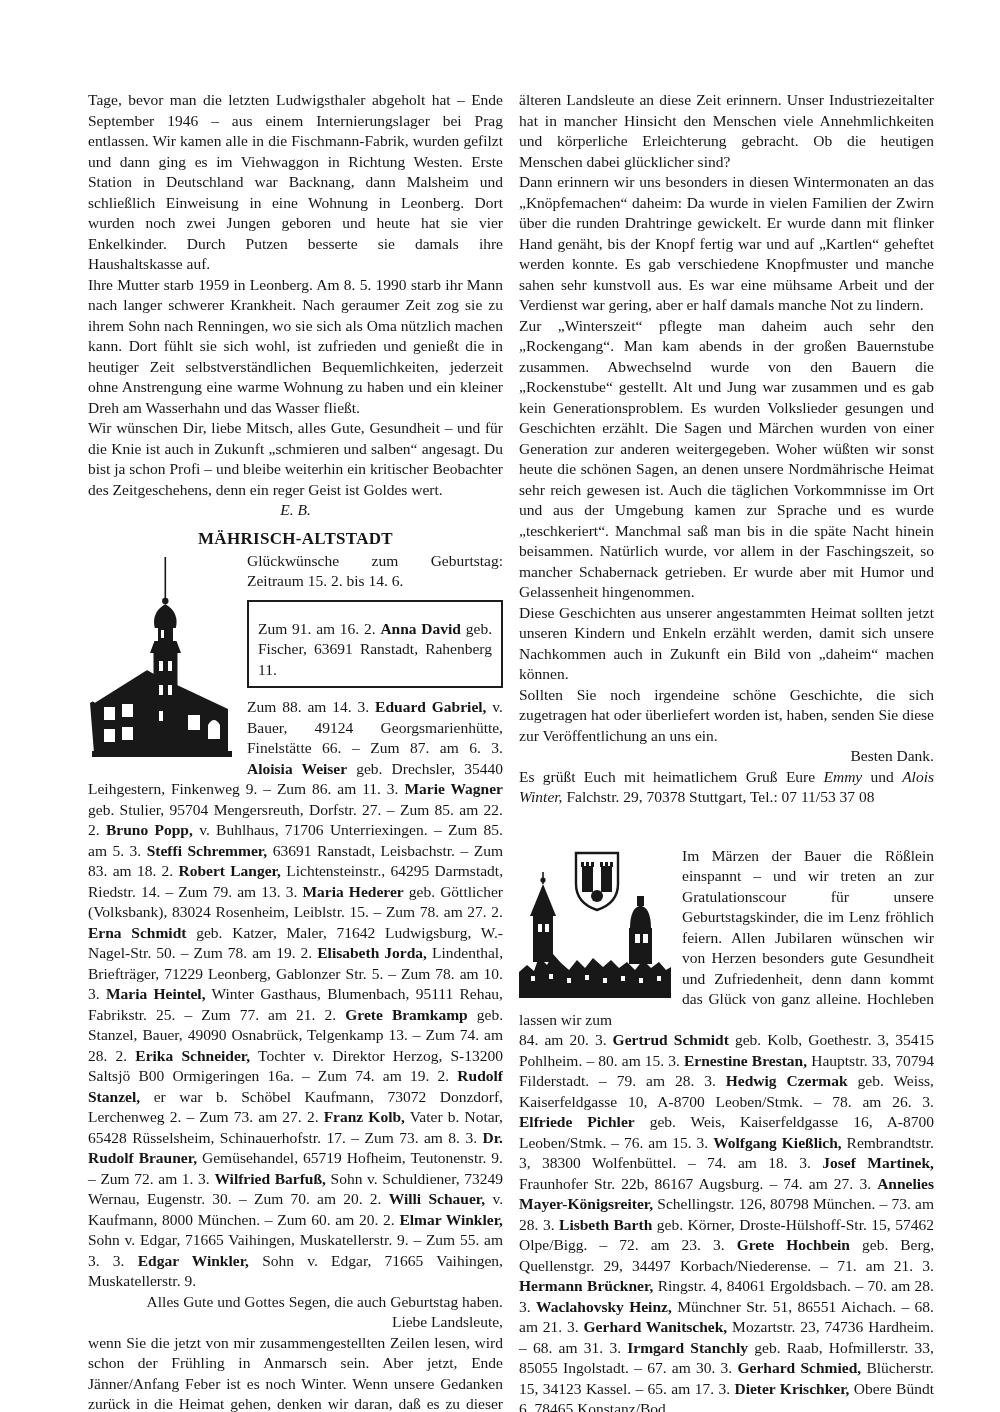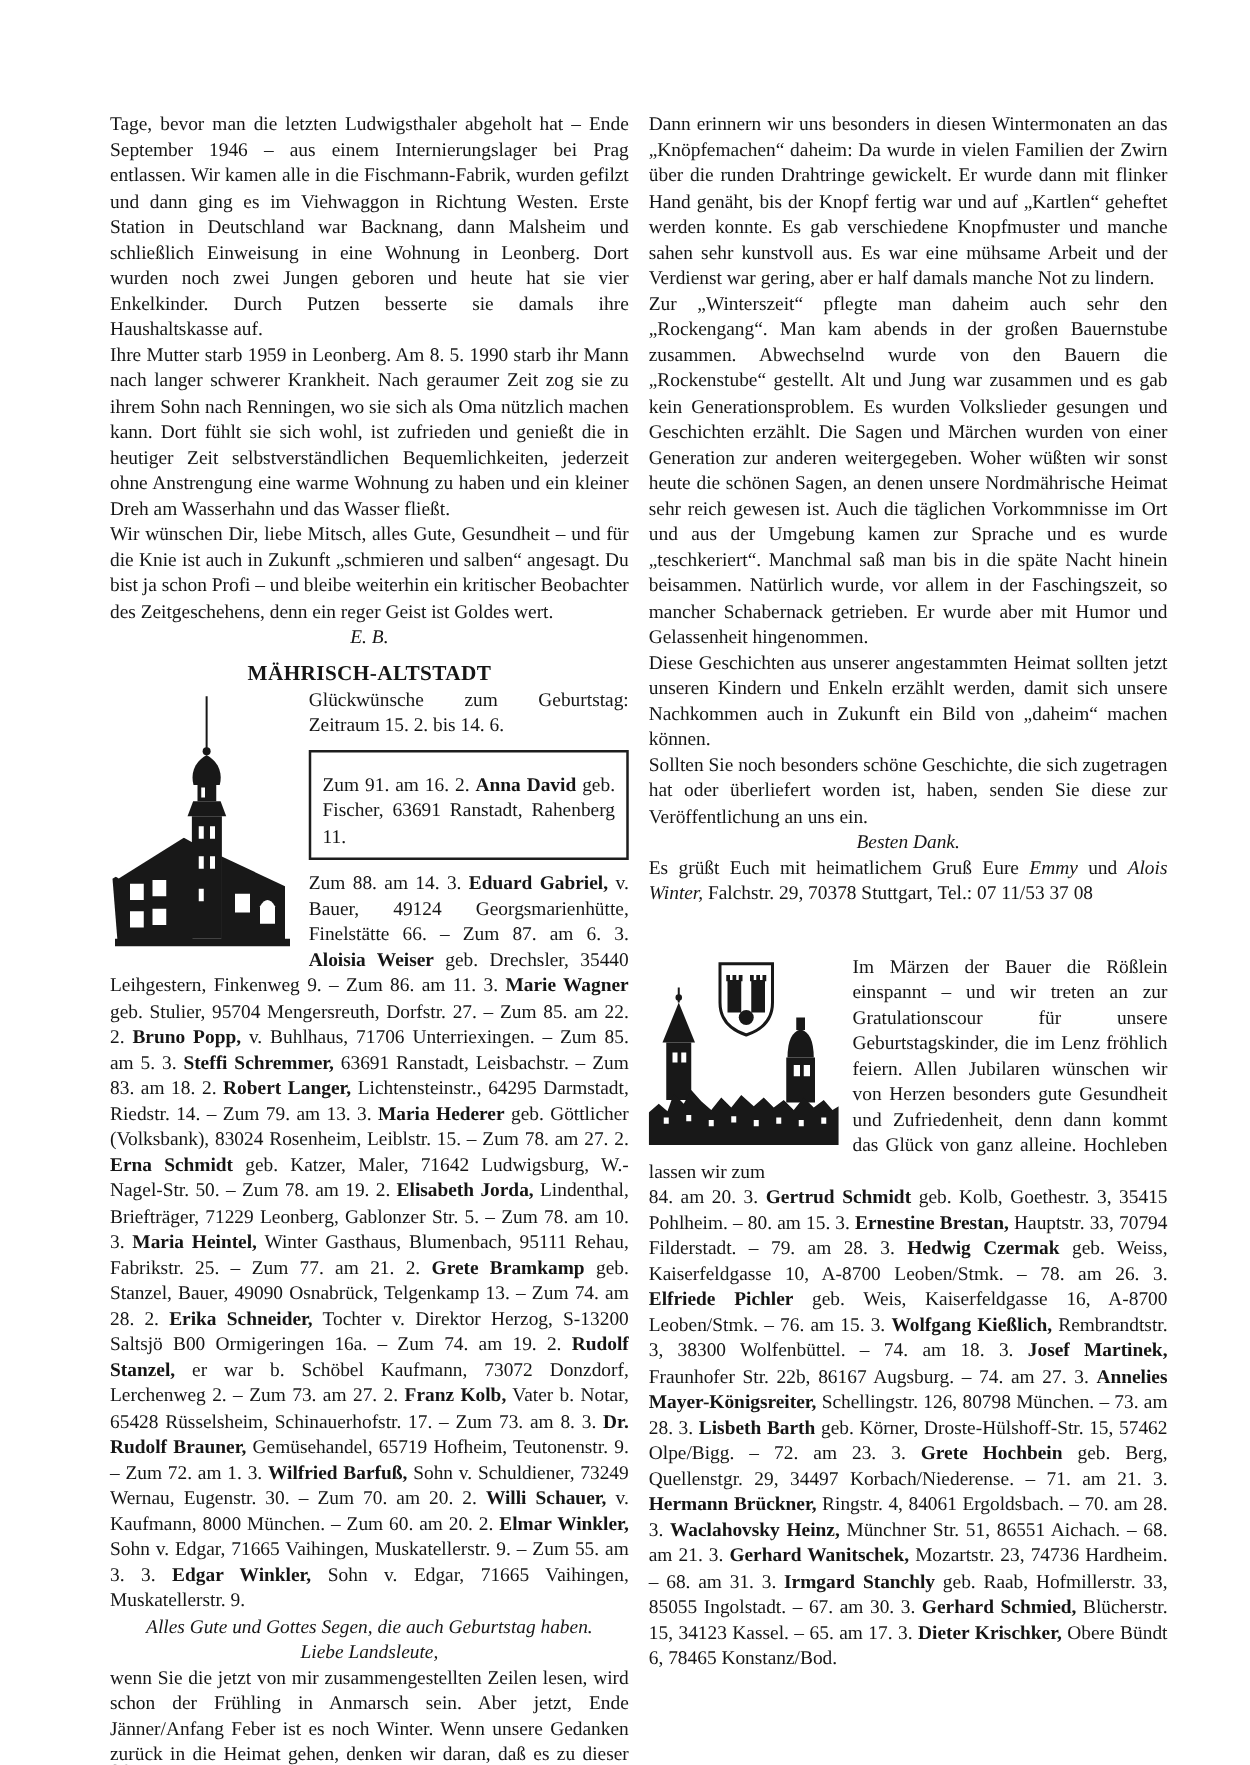--- a/index.html
+++ b/index.html
@@ -14,21 +14,21 @@
     line-height: 20.5px;
     overflow: hidden;
   }
   .columns {
     display: flex;
     gap: 16px;
     padding: 90px 66px 0 88px;
   }
   .col { width: 415px; flex: 0 0 415px; }
   p { margin: 0; text-align: justify; }
-  p.nojust { text-align: center; font-style: italic; }
+  p.nojust { text-align: right; }
   .signature { text-align: center; font-style: italic; }
   .section-title {
     margin: 7px 0 1px 0;
     font-weight: bold;
     font-size: 17px;
     text-align: center;
     letter-spacing: 0.3px;
     line-height: 22px;
   }
   .float-art {
@@ -106,24 +106,25 @@
 
         <p><span>Zum 88. am 14. 3. </span><b>Eduard Gabriel,</b><span> v. Bauer, 49124 Georgsmarienhütte, Finelstätte 66. – Zum 87. am 6. 3. </span><b>Aloisia Weiser</b><span> geb. Drechsler, 35440 Leihgestern, Finkenweg 9. – Zum 86. am 11. 3. </span><b>Marie Wagner</b><span> geb. Stulier, 95704 Mengersreuth, Dorfstr. 27. – Zum 85. am 22. 2. </span><b>Bruno Popp,</b><span> v. Buhlhaus, 71706 Unterriexingen. – Zum 85. am 5. 3. </span><b>Steffi Schremmer,</b><span> 63691 Ranstadt, Leisbachstr. – Zum 83. am 18. 2. </span><b>Robert Langer,</b><span> Lichtensteinstr., 64295 Darmstadt, Riedstr. 14. – Zum 79. am 13. 3. </span><b>Maria Hederer</b><span> geb. Göttlicher (Volksbank), 83024 Rosenheim, Leiblstr. 15. – Zum 78. am 27. 2. </span><b>Erna Schmidt</b><span> geb. Katzer, Maler, 71642 Ludwigsburg, W.-Nagel-Str. 50. – Zum 78. am 19. 2. </span><b>Elisabeth Jorda,</b><span> Lindenthal, Briefträger, 71229 Leonberg, Gablonzer Str. 5. – Zum 78. am 10. 3. </span><b>Maria Heintel,</b><span> Winter Gasthaus, Blumenbach, 95111 Rehau, Fabrikstr. 25. – Zum 77. am 21. 2. </span><b>Grete Bramkamp</b><span> geb. Stanzel, Bauer, 49090 Osnabrück, Telgenkamp 13. – Zum 74. am 28. 2. </span><b>Erika Schneider,</b><span> Tochter v. Direktor Herzog, S-13200 Saltsjö B00 Ormigeringen 16a. – Zum 74. am 19. 2. </span><b>Rudolf Stanzel,</b><span> er war b. Schöbel Kaufmann, 73072 Donzdorf, Lerchenweg 2. – Zum 73. am 27. 2. </span><b>Franz Kolb,</b><span> Vater b. Notar, 65428 Rüsselsheim, Schinauerhofstr. 17. – Zum 73. am 8. 3. </span><b>Dr. Rudolf Brauner,</b><span> Gemüsehandel, 65719 Hofheim, Teutonenstr. 9. – Zum 72. am 1. 3. </span><b>Wilfried Barfuß,</b><span> Sohn v. Schuldiener, 73249 Wernau, Eugenstr. 30. – Zum 70. am 20. 2. </span><b>Willi Schauer,</b><span> v. Kaufmann, 8000 München. – Zum 60. am 20. 2. </span><b>Elmar Winkler,</b><span> Sohn v. Edgar, 71665 Vaihingen, Muskatellerstr. 9. – Zum 55. am 3. 3. </span><b>Edgar Winkler,</b><span> Sohn v. Edgar, 71665 Vaihingen, Muskatellerstr. 9.</span></p>
         <p class="nojust">Alles Gute und Gottes Segen, die auch Geburtstag haben.</p>
         <p class="nojust">Liebe Landsleute,</p>
         <p>wenn Sie die jetzt von mir zusammengestellten Zeilen lesen, wird schon der Frühling in Anmarsch sein. Aber jetzt, Ende Jänner/Anfang Feber ist es noch Winter. Wenn unsere Gedanken zurück in die Heimat gehen, denken wir daran, daß es zu dieser Jahreszeit daheim bitterkalt gewesen ist und der Schnee lag oft meterhoch.</p>
 
       </div>
     </div>
 
     <div class="col">
+      <p>älteren Landsleute an diese Zeit erinnern. Unser Industriezeitalter hat in mancher Hinsicht den Menschen viele Annehmlichkeiten und körperliche Erleichterung gebracht. Ob die heutigen Menschen dabei glücklicher sind?</p>
       <p>Dann erinnern wir uns besonders in diesen Wintermonaten an das „Knöpfemachen“ daheim: Da wurde in vielen Familien der Zwirn über die runden Drahtringe gewickelt. Er wurde dann mit flinker Hand genäht, bis der Knopf fertig war und auf „Kartlen“ geheftet werden konnte. Es gab verschiedene Knopfmuster und manche sahen sehr kunstvoll aus. Es war eine mühsame Arbeit und der Verdienst war gering, aber er half damals manche Not zu lindern.</p>
       <p>Zur „Winterszeit“ pflegte man daheim auch sehr den „Rockengang“. Man kam abends in der großen Bauernstube zusammen. Abwechselnd wurde von den Bauern die „Rockenstube“ gestellt. Alt und Jung war zusammen und es gab kein Generationsproblem. Es wurden Volkslieder gesungen und Geschichten erzählt. Die Sagen und Märchen wurden von einer Generation zur anderen weitergegeben. Woher wüßten wir sonst heute die schönen Sagen, an denen unsere Nordmährische Heimat sehr reich gewesen ist. Auch die täglichen Vorkommnisse im Ort und aus der Umgebung kamen zur Sprache und es wurde „teschkeriert“. Manchmal saß man bis in die späte Nacht hinein beisammen. Natürlich wurde, vor allem in der Faschingszeit, so mancher Schabernack getrieben. Er wurde aber mit Humor und Gelassenheit hingenommen.</p>
       <p>Diese Geschichten aus unserer angestammten Heimat sollten jetzt unseren Kindern und Enkeln erzählt werden, damit sich unsere Nachkommen auch in Zukunft ein Bild von „daheim“ machen können.</p>
-      <p>Sollten Sie noch besonders schöne Geschichte, die sich zugetragen hat oder überliefert worden ist, haben, senden Sie diese zur Veröffentlichung an uns ein.</p>
+      <p>Sollten Sie noch irgendeine schöne Geschichte, die sich zugetragen hat oder überliefert worden ist, haben, senden Sie diese zur Veröffentlichung an uns ein.</p>
       <p class="nojust">Besten Dank.</p>
       <p><span>Es grüßt Euch mit heimatlichem Gruß Eure </span><i>Emmy</i><span> und </span><i>Alois Winter,</i><span> Falchstr. 29, 70378 Stuttgart, Tel.: 07 11/53 37 08</span></p>
 
       <div class="schoenberg-section">
 
         <svg class="float-art" width="152" height="148" viewBox="0 0 152 148" aria-hidden="true">
           <path class="paper" d="M57 3 H99 V34 Q99 53 78 60 Q57 53 57 34 Z" stroke="#181818" stroke-width="2.4"></path>
           <g class="ink">
             <rect x="63" y="16" width="11" height="26"></rect>
             <rect x="62" y="12" width="3" height="5"></rect>

